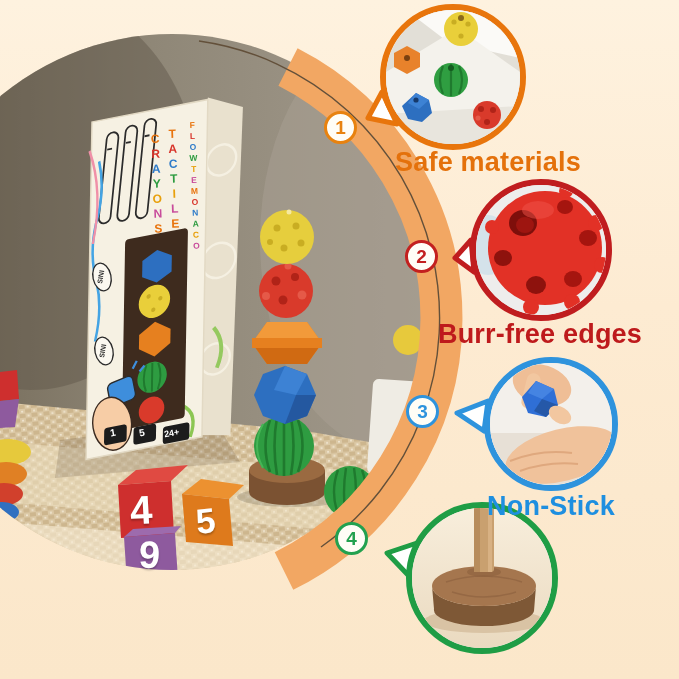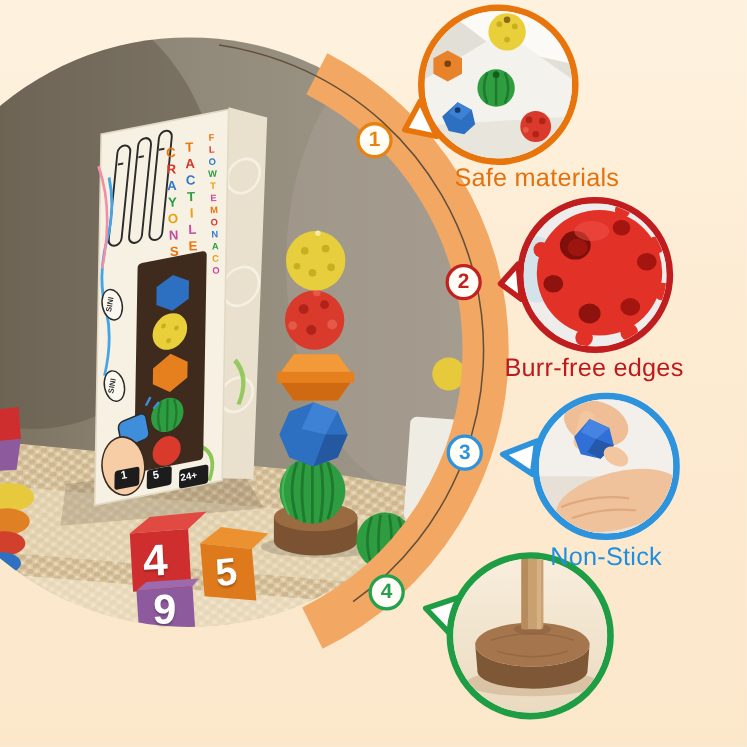--- a/index.html
+++ b/index.html
@@ -6,21 +6,21 @@
   body{font-family:"Liberation Sans",sans-serif;}
   .stage{position:relative;width:679px;height:679px;overflow:hidden;
          background:linear-gradient(180deg,#FEF2DF 0%,#FDEBD2 45%,#FBE7CA 100%);}
   .stage svg{display:block;}
   .main-art{position:absolute;left:0;top:0;}
   
   .badge{position:absolute;width:33px;height:33px;box-sizing:border-box;border-radius:50%;
          background:#FFFDF6;border:3px solid #000;display:flex;align-items:center;justify-content:center;
          font-weight:700;font-size:19px;line-height:1;}
   
-  .feature-label{position:absolute;transform:translate(-50%,-50%);font-weight:400;font-size:23px;
+  .feature-label{position:absolute;transform:translate(-50%,-50%);font-weight:700;font-size:27px;
                  letter-spacing:.2px;white-space:nowrap;}
   
   .bubble{position:absolute;box-sizing:border-box;border-radius:50%;overflow:hidden;background:#EFEDE8;}
   .bubble svg{width:100%;height:100%;}
   
   .boxtext{position:absolute;transform-origin:left top;font-weight:700;pointer-events:none;}
   .vert{writing-mode:vertical-rl;text-orientation:upright;}
   .cube-num{position:absolute;transform-origin:center;color:#FFFFFF;font-weight:800;
             text-shadow:0 2px 2px rgba(0,0,0,.25);pointer-events:none;}
   .mini{color:#fff;font-weight:700;}

